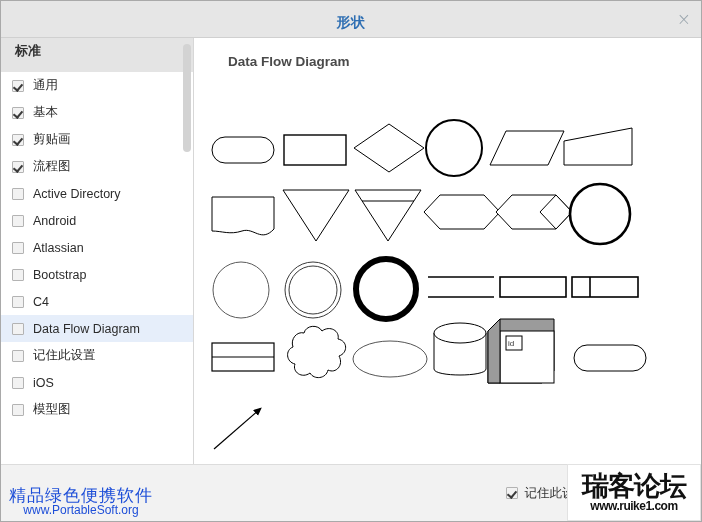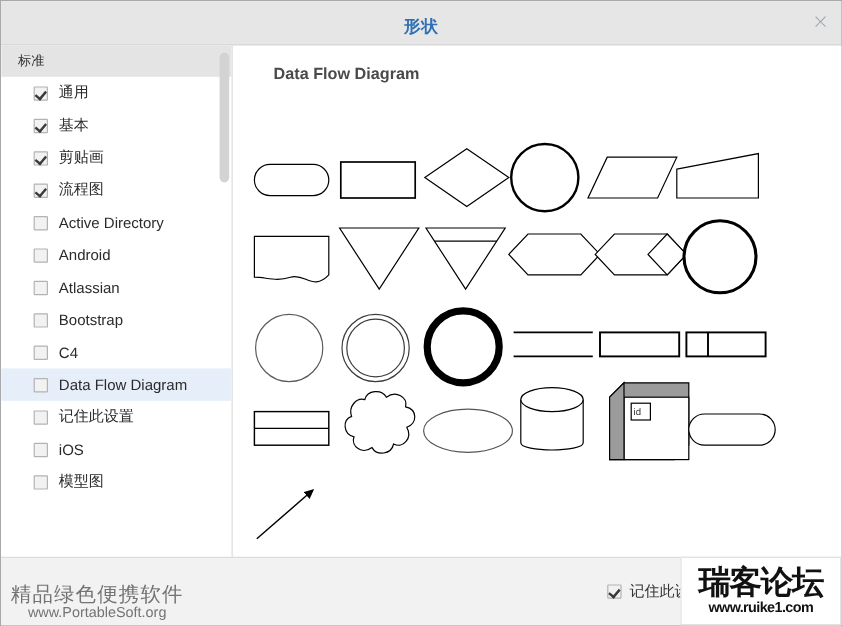--- a/index.html
+++ b/index.html
@@ -27,25 +27,25 @@
     font-family:"DejaVu Sans",sans-serif;font-weight:300;
   }
   
   .body{flex:1 1 auto;display:flex;min-height:0;background:#fff;}
   .sidebar{
     width:192px;flex:0 0 192px;background:#fff;border-right:1px solid #d7d7d7;
     position:relative;overflow:hidden;
   }
   .sidebar-inner{position:absolute;top:0;left:0;right:0;}
   .group-head{
-    background:#e4e4e4;color:#333;font-size:11px;font-weight:normal;
-    padding:5px 0 5px 14px;line-height:16px;
+    background:#e4e4e4;color:#333;font-size:13px;font-weight:bold;
+    padding:5px 0 13px 14px;line-height:16px;
   }
   .chk-row{
-    display:flex;align-items:center;height:27px;padding-left:27px;font-size:12.5px;color:#2b2b2b;
+    display:flex;align-items:center;height:27px;padding-left:11px;font-size:12.5px;color:#2b2b2b;
   }
   .chk-row.selected{background:#e6eefa;}
   .chk{
     width:12px;height:12px;flex:0 0 12px;border:1px solid #b3b3b3;background:#f2f2f2;
     border-radius:1px;margin-right:9px;position:relative;box-sizing:border-box;
   }
   .chk.checked:after{
     content:"";position:absolute;left:2px;top:1px;width:4px;height:7px;
     border:solid #3a3a3a;border-width:0 2px 2px 0;transform:rotate(40deg);
   }
@@ -73,21 +73,21 @@
   .remember{display:flex;align-items:center;font-size:12.5px;color:#333;margin-right:12px;}
   .remember .chk{margin-right:7px;}
   .btn{
     min-width:86px;height:26px;border:1px solid #cfcfcf;background:#f7f7f7;border-radius:3px;
     font-size:12.5px;color:#333;display:flex;align-items:center;justify-content:center;
     font-family:"Liberation Sans",sans-serif;cursor:pointer;
   }
   
   .wm-portable{
     position:absolute;left:8px;bottom:4px;text-align:center;pointer-events:none;
-    color:#737373;line-height:1.05;
+    color:#1d4ed8;line-height:1.05;
   }
   .wm-portable .l1{font-size:17px;letter-spacing:1px;}
   .wm-portable .l2{font-size:12px;}
   .wm-ruike{
     position:absolute;right:0;bottom:0;width:134px;height:57px;background:#fff;
     border:1px solid #e2e2e2;box-sizing:border-box;pointer-events:none;
     display:flex;flex-direction:column;align-items:center;justify-content:center;overflow:hidden;
   }
   .wm-ruike .r1{
     font-size:27px;font-weight:bold;color:#111;letter-spacing:-1px;line-height:28px;
@@ -287,21 +287,21 @@
           <svg class="svgbox" width="80" height="48" viewBox="0 0 80 48">
               <ellipse cx="40" cy="24" rx="37" ry="18" fill="#fff" stroke="#555" stroke-width="1"></ellipse>
             </svg>
         </div>
         <div class="shape-cell" style="left:232px;top:248px;">
           <svg class="svgbox" width="68" height="70" viewBox="0 0 68 70">
               <path d="M8,16 L8,52 C8,60 60,60 60,52 L60,16" fill="#fff" stroke="#000" stroke-width="1"></path>
               <ellipse cx="34" cy="16" rx="26" ry="10" fill="#fff" stroke="#000" stroke-width="1"></ellipse>
             </svg>
         </div>
-        <div class="shape-cell" style="left:308px;top:246px;">
+        <div class="shape-cell" style="left:288px;top:246px;">
           <svg class="svgbox" width="78" height="74" viewBox="0 0 78 74">
             <polygon points="6,16 18,4 72,4 72,56 60,68 6,68" fill="#9b9b9b" stroke="#000" stroke-width="1"></polygon>
             <rect x="18" y="16" width="54" height="52" fill="#fff" stroke="#000" stroke-width="1"></rect>
             <polygon points="6,16 18,4 18,68 6,68" fill="#9b9b9b" stroke="#000" stroke-width="1"></polygon>
             <rect x="24" y="21" width="16" height="14" fill="#fff" stroke="#000" stroke-width="1"></rect>
             <text x="26" y="31" font-family="Liberation Sans, sans-serif" font-size="8" fill="#333">id</text>
           </svg>
         </div>
         <div class="shape-cell" style="left:376px;top:264px;">
           <svg class="svgbox" width="80" height="48" viewBox="0 0 80 48">

